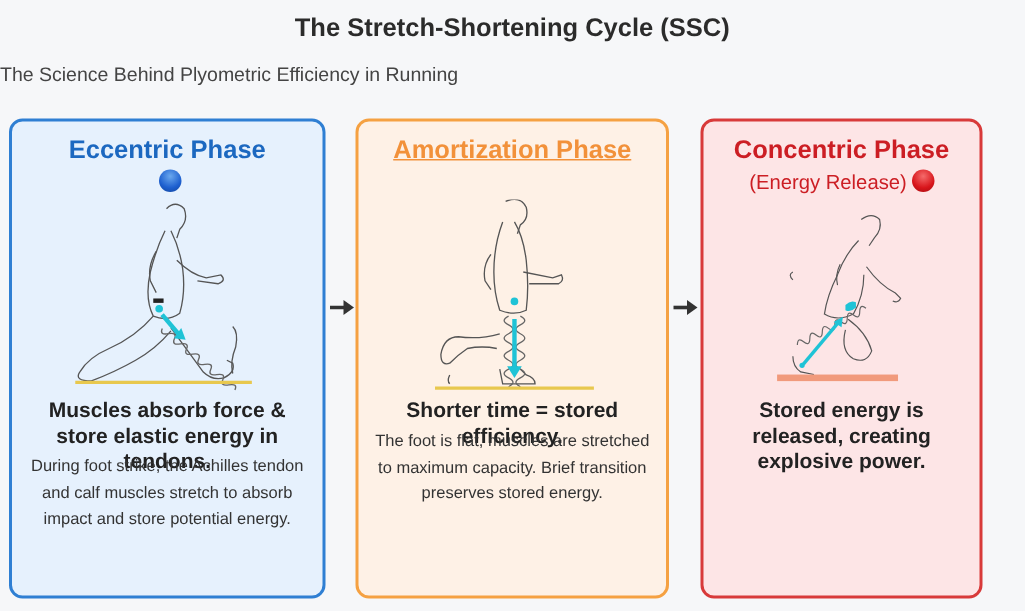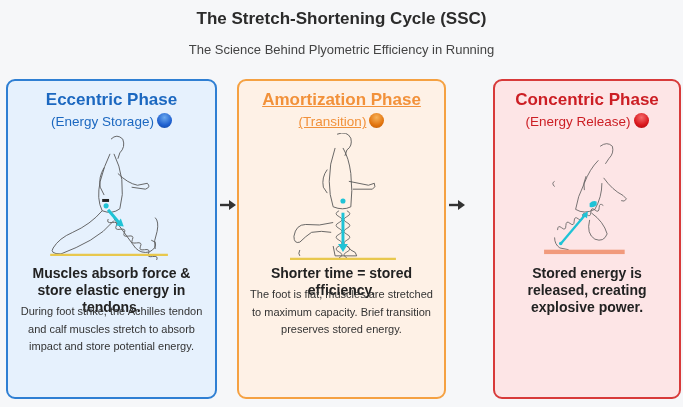--- a/index.html
+++ b/index.html
@@ -1,23 +1,23 @@
 <!DOCTYPE html>
 <html><head>
 <meta charset="utf-8">
 <style>
   * { box-sizing: border-box; margin: 0; padding: 0; }
   html, body { width: 683px; height: 407px; background: #f6f7f9; overflow: hidden; }
   body { font-family: "Liberation Sans", sans-serif; color: #333; position: relative; }
   .title { position: absolute; top: 9px; left: 0; width: 683px; text-align: center; font-size: 17px; font-weight: bold; color: #2b2b2b; }
-  .subtitle { position: absolute; top: 42px; left: 0; width: 683px; text-align: center; font-size: 13px; color: #444; }
+  .subtitle { position: absolute; top: 42px; left: 0; width: 683px; text-align: left; font-size: 13px; color: #444; }
   .card { position: absolute; top: 79px; height: 320px; border: 2px solid; border-radius: 9px; }
   .card.c1 { left: 6px; width: 211px; border-color: #2f7fd3; background: #e6f1fd; }
   .card.c2 { left: 237px; width: 209px; border-color: #f5a142; background: #fef1e6; }
-  .card.c3 { left: 493px; width: 188px; border-color: #d83a3a; background: #fde5e6; }
+  .card.c3 { left: 467px; width: 188px; border-color: #d83a3a; background: #fde5e6; }
   .phase-title { position: absolute; top: 9px; left: 0; width: 100%; text-align: center; font-size: 17px; font-weight: bold; }
   .phase-sub { position: absolute; top: 32px; left: 0; width: 100%; text-align: center; font-size: 13.5px; }
   .c1 .phase-title, .c1 .phase-sub { color: #1c68c0; }
   .c2 .phase-title, .c2 .phase-sub { color: #f2913a; text-decoration: underline; }
   .c3 .phase-title, .c3 .phase-sub { color: #cc1e24; }
   .dot { display: inline-block; width: 15px; height: 15px; border-radius: 50%; vertical-align: -2px; margin-left: 3px; }
   .dot.blue { background: radial-gradient(circle at 50% 30%, #6aa8ee, #1d5fcf 60%, #12449a); }
   .dot.orange { background: radial-gradient(circle at 50% 30%, #f7b25a, #e2740e 60%, #b85a07); }
   .dot.red { background: radial-gradient(circle at 50% 30%, #f56b6b, #d8151b 60%, #a30d11); }
   .illus { position: absolute; top: 52px; left: 0; width: 100%; height: 130px; }
@@ -31,21 +31,21 @@
   .arrow.a2 { left: 448px; }
 </style>
 </head>
 <body>
 
 <div class="title">The Stretch-Shortening Cycle (SSC)</div>
 <div class="subtitle">The Science Behind Plyometric Efficiency in Running</div>
 
 <div class="card c1">
   <div class="phase-title">Eccentric Phase</div>
-  <div class="phase-sub"><span>(Energy Storage)</span><span class="dot blue"></span></div>
+  <div class="phase-sub"><span class="dot blue"></span></div>
   <svg class="illus" viewBox="0 0 211 130">
     <g fill="none" stroke="#555" stroke-width="0.9">
       <path d="M105 5 q6-6 12 0 q3 8-3 14 l-2 6"></path>
       <path d="M104 20 q-6 12-10 28 q-4 18 2 30 q10 4 18-2 q4-14 2-30 q-2-14-8-26"></path>
       <path d="M112 40 q10 10 20 12 l10-2 q4 4-2 6 l-14-2"></path>
       <path d="M98 34 q-6 10-4 20 l4 8"></path>
       <path d="M96 78 q-12 14-30 22 q-14 6-20 16 q-4 6 8 6 q16-6 30-14 q14-8 24-20"></path>
       <path d="M108 86 l22 30 q6 6 14 4 q8-4 6-10 l-4 -2"></path>
       <path d="M150 85 q4 4 2 14 q-4 10-2 18"></path>
     </g>
@@ -64,21 +64,20 @@
   <div class="body-text">During foot strike, the Achilles tendon and calf muscles stretch to absorb impact and store potential energy.</div>
 </div>
 
 <svg class="arrow a1" viewBox="0 0 18 14">
   <line x1="1" y1="7" x2="11" y2="7" stroke="#333" stroke-width="2.4"></line>
   <polygon points="10,2 17,7 10,12" fill="#333"></polygon>
 </svg>
 
 <div class="card c2">
   <div class="phase-title">Amortization Phase</div>
-  <div class="phase-sub"><span>(Transition)</span><span class="dot orange"></span></div>
   <svg class="illus" viewBox="0 0 209 130">
     <g fill="none" stroke="#555" stroke-width="0.9">
       <path d="M100 0 q10-4 14 4 q2 8-4 12 l-2 6"></path>
       <path d="M98 14 q-6 16-6 34 q0 14 4 26 q10 4 18 0 q2-16 0-34 q-2-16-8-26"></path>
       <path d="M112 48 q10 2 20 4 l6-2 q2 4-2 6 l-20 0"></path>
       <path d="M90 36 q-6 8-4 18 l4 6"></path>
       <path d="M96 90 q-14 4-28 2 q-10 0-12 12 q0 8 6 6 q6-6 12-10 q10-2 20 0"></path>
       <path d="M96 114 l2 10 l22 0 q0-4-6-6 l-4-4"></path>
       <path d="M62 118 q-2 4 0 6"></path>
     </g>

